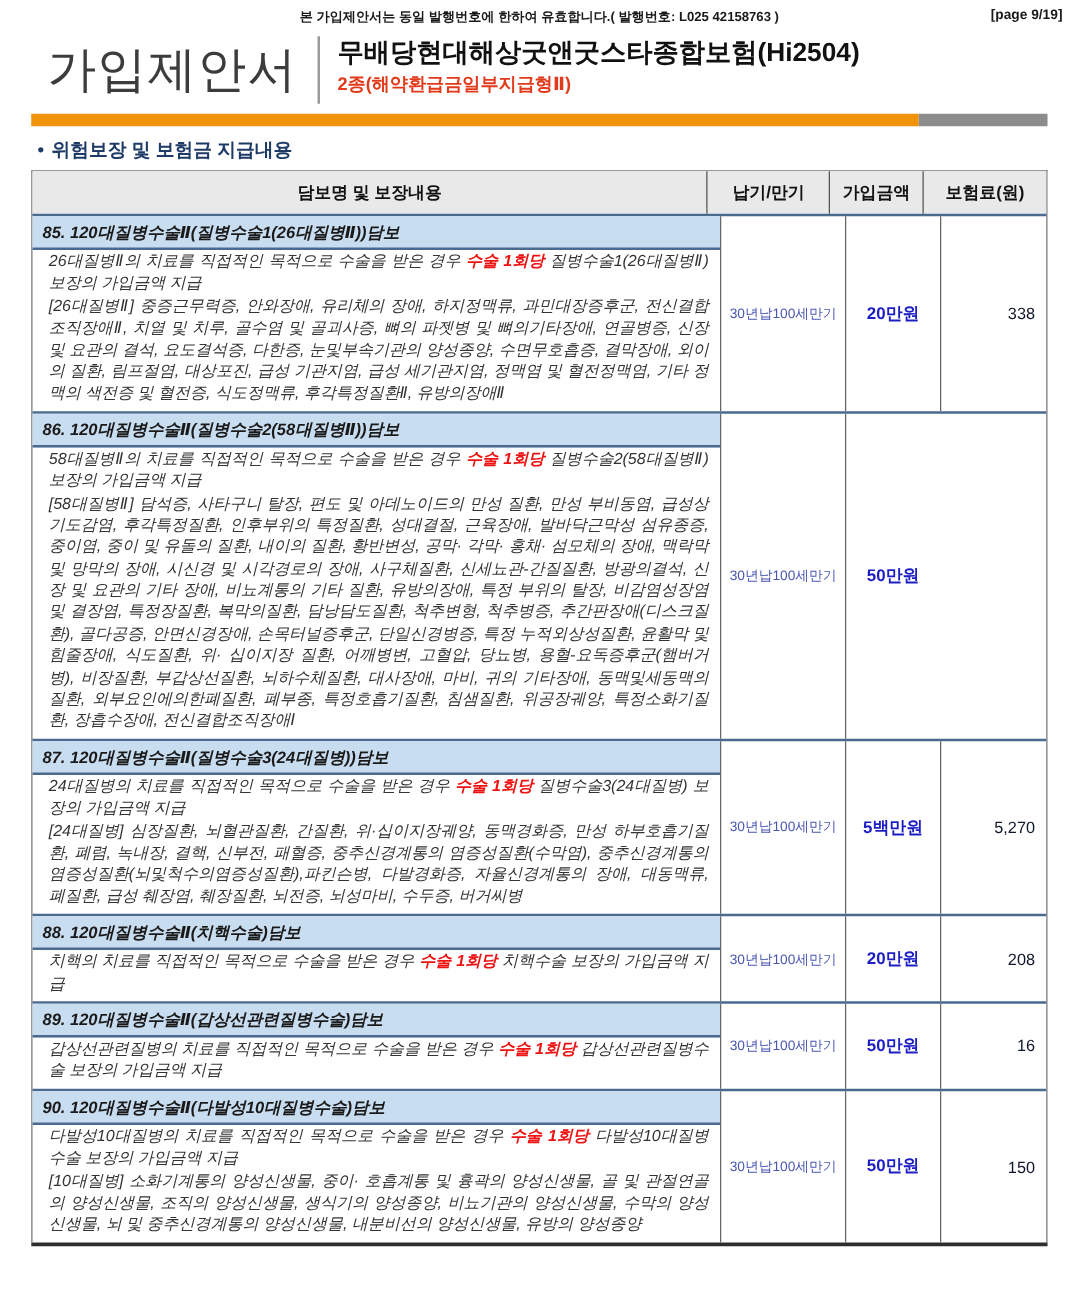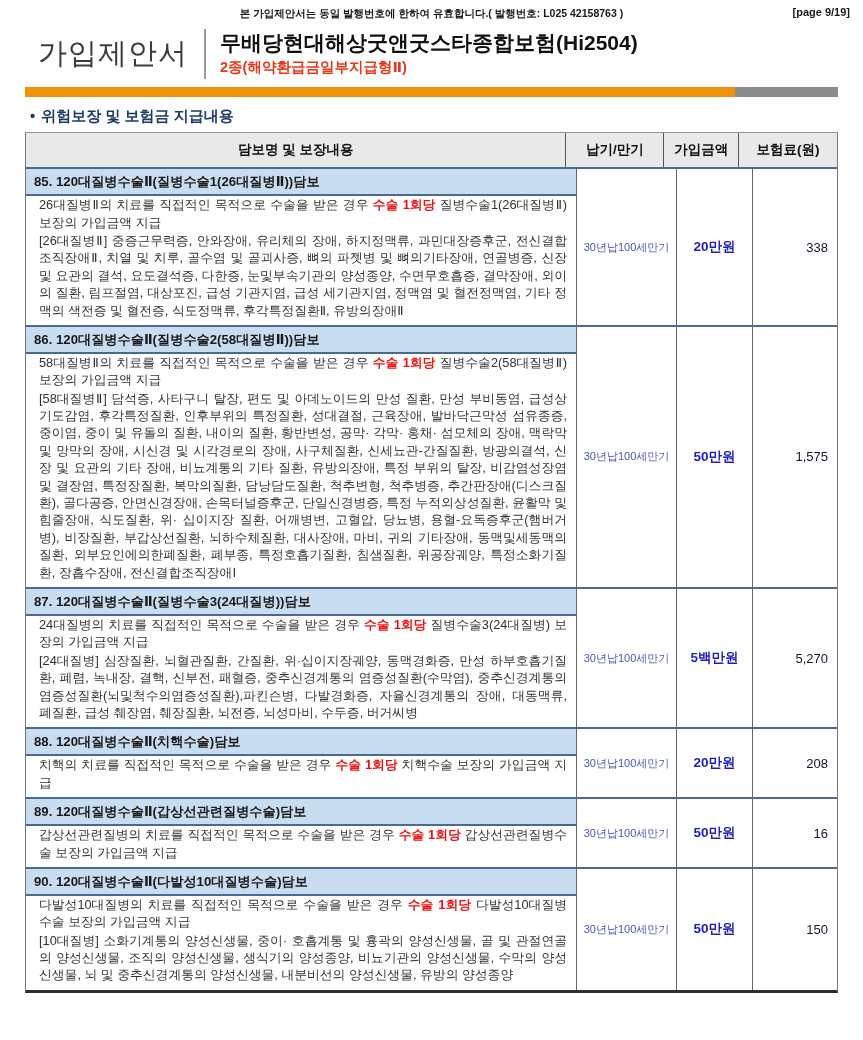--- a/index.html
+++ b/index.html
@@ -5,40 +5,40 @@
   html,body{margin:0;padding:0;background:#fff;}
   body{
     width:863px;height:1040px;position:relative;overflow:hidden;
     font-family:"Liberation Sans","DejaVu Sans",sans-serif;color:#222;
     -webkit-font-smoothing:antialiased;
   }
   .notice-bar{position:relative;padding-top:7px;height:18px;}
   .notice{display:block;text-align:center;font-size:10.5px;font-weight:bold;color:#1a1a1a;}
   .page-marker{position:absolute;right:13px;top:6px;font-size:11px;font-weight:bold;color:#1a1a1a;}
   .doc-header{display:flex;align-items:stretch;margin:4px 0 0 38px;}
-  .doc-type{font-size:29px;color:#3c3c3c;letter-spacing:1px;display:flex;align-items:center;padding-right:16px;}
+  .doc-type{font-size:39px;color:#3c3c3c;letter-spacing:1px;display:flex;align-items:center;padding-right:16px;}
   .title-block{border-left:2px solid #9a9a9a;padding:1px 0 2px 14px;}
   .product-title{font-size:21px;font-weight:bold;color:#111;line-height:1.2;}
   .product-subtitle{font-size:14.5px;font-weight:bold;color:#e23a1a;margin-top:3px;}
   .accent-bar{display:flex;height:10px;margin:8px 0 0 25px;width:813px;}
   .accent-orange{background:#f0930b;width:710px;height:100%;}
   .accent-gray{background:#8c8c8c;width:103px;height:100%;}
   .section-title{margin:10px 0 6px 30px;font-size:15px;font-weight:bold;color:#1e3a66;}
   .section-title .bullet{margin-right:6px;}
 
   .rc-table{margin-left:25px;width:811px;border:1px solid #777;border-bottom:3px solid #2e2e2e;border-top:1px solid #999;}
   .t-header{display:flex;background:#e9e9e9;}
   .t-header .hc{font-size:13.5px;font-weight:bold;color:#111;display:flex;align-items:center;justify-content:center;height:34px;box-sizing:border-box;}
   .hc1{width:550px;}
   .hc2{width:100px;border-left:1px solid #555;}
   .hc3{width:76px;border-left:1px solid #555;}
   .hc4{width:101px;border-left:1px solid #555;}
 
   .group{display:flex;border-top:2px solid #4a6a90;}
-  .g-left{width:550px;display:flex;flex-direction:column;}
+  .g-left{width:550px;display:flex;flex-direction:column;font-style:italic;}
   .g-title{background:#c9ddf0;font-weight:bold;font-size:13.2px;color:#1a1a1a;padding:4px 8px 3px 8px;border-bottom:2px solid #4a6a90;box-sizing:border-box;}
   .g-body{padding:0 9px 6px 13px;font-size:12.8px;line-height:1.36;text-align:justify;color:#333;flex:1;}
   .g-body .red{color:#ee1212;font-weight:bold;}
   .g-list{margin-top:1px;}
   .cell{box-sizing:border-box;display:flex;align-items:center;}
   .c-term{width:100px;border-left:1px solid #666;justify-content:center;font-size:11px;color:#4a57b2;}
   .c-amount{width:76px;border-left:1px solid #666;justify-content:center;font-size:13.5px;font-weight:bold;color:#1d1dc4;}
   .c-premium{width:85px;border-left:1px solid #666;justify-content:flex-end;padding-right:9px;font-size:13px;color:#0f172a;}
 </style>
 </head>
@@ -89,21 +89,20 @@
       <div class="group">
         <div class="g-left">
           <div class="g-title">86. 120대질병수술Ⅱ(질병수술2(58대질병Ⅱ))담보</div>
           <div class="g-body">
             <div class="g-desc"><span>58대질병Ⅱ의 치료를 직접적인 목적으로 수술을 받은 경우 </span><span class="red">수술 1회당</span><span> 질병수술2(58대질병Ⅱ) 보장의 가입금액 지급</span></div>
             <div class="g-list">[58대질병Ⅱ] 담석증, 사타구니 탈장, 편도 및 아데노이드의 만성 질환, 만성 부비동염, 급성상기도감염, 후각특정질환, 인후부위의 특정질환, 성대결절, 근육장애, 발바닥근막성 섬유종증, 중이염, 중이 및 유돌의 질환, 내이의 질환, 황반변성, 공막· 각막· 홍채· 섬모체의 장애, 맥락막 및 망막의 장애, 시신경 및 시각경로의 장애, 사구체질환, 신세뇨관-간질질환, 방광의결석, 신장 및 요관의 기타 장애, 비뇨계통의 기타 질환, 유방의장애, 특정 부위의 탈장, 비감염성장염 및 결장염, 특정장질환, 복막의질환, 담낭담도질환, 척추변형, 척추병증, 추간판장애(디스크질환), 골다공증, 안면신경장애, 손목터널증후군, 단일신경병증, 특정 누적외상성질환, 윤활막 및 힘줄장애, 식도질환, 위· 십이지장 질환, 어깨병변, 고혈압, 당뇨병, 용혈-요독증후군(햄버거병), 비장질환, 부갑상선질환, 뇌하수체질환, 대사장애, 마비, 귀의 기타장애, 동맥및세동맥의 질환, 외부요인에의한폐질환, 폐부종, 특정호흡기질환, 침샘질환, 위공장궤양, 특정소화기질환, 장흡수장애, 전신결합조직장애Ⅰ</div>
           </div>
         </div>
         <div class="cell c-term">30년납100세만기</div>
         <div class="cell c-amount">50만원</div>
-        <div class="cell c-premium">1,575</div>
       </div>
       <div class="group">
         <div class="g-left">
           <div class="g-title">87. 120대질병수술Ⅱ(질병수술3(24대질병))담보</div>
           <div class="g-body">
             <div class="g-desc"><span>24대질병의 치료를 직접적인 목적으로 수술을 받은 경우 </span><span class="red">수술 1회당</span><span> 질병수술3(24대질병) 보장의 가입금액 지급</span></div>
             <div class="g-list">[24대질병] 심장질환, 뇌혈관질환, 간질환, 위·십이지장궤양, 동맥경화증, 만성 하부호흡기질환, 폐렴, 녹내장, 결핵, 신부전, 패혈증, 중추신경계통의 염증성질환(수막염), 중추신경계통의 염증성질환(뇌및척수의염증성질환),파킨슨병, 다발경화증, 자율신경계통의 장애, 대동맥류, 폐질환, 급성 췌장염, 췌장질환, 뇌전증, 뇌성마비, 수두증, 버거씨병</div>
           </div>
         </div>
         <div class="cell c-term">30년납100세만기</div>

